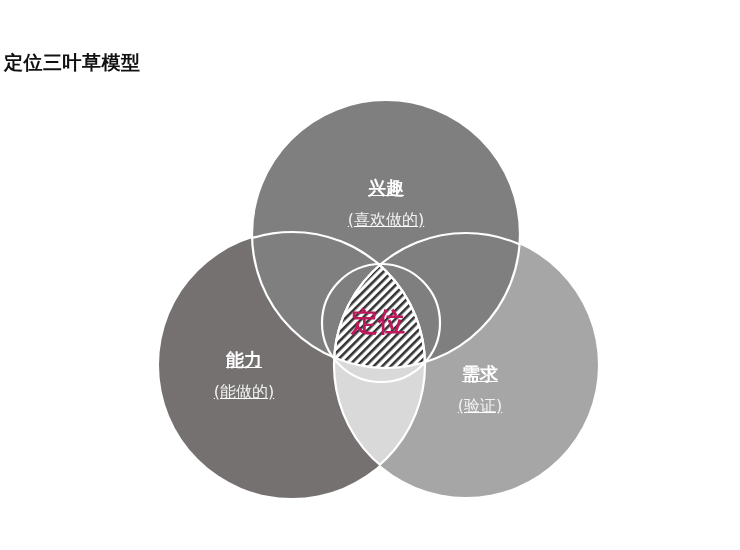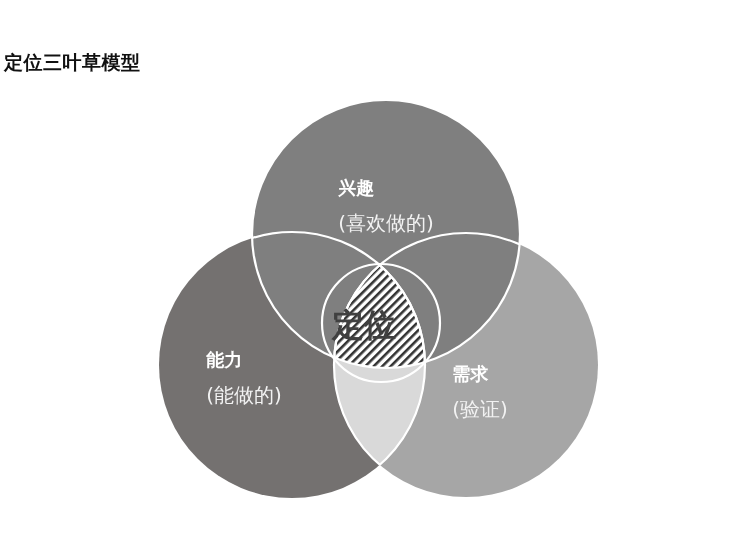--- a/index.html
+++ b/index.html
@@ -1,25 +1,25 @@
 <!DOCTYPE html>
 <html><head>
   <meta charset="utf-8">
   <style>
     html, body { margin: 0; padding: 0; background: #ffffff; }
     body { width: 740px; height: 550px; position: relative; overflow: hidden;
            font-family: "DejaVu Sans", "Liberation Sans", sans-serif; }
     .title { position: absolute; left: 4px; width: 740px; top: 50px; 
              font-size: 19px; font-weight: bold; color: #111111; letter-spacing: 0.5px; }
     svg.diagram { position: absolute; left: 0; top: 0; }
-    .lbl { position: absolute; color: #ffffff; transform: translateX(-50%); white-space: nowrap; }
+    .lbl { position: absolute; text-align: center; color: #ffffff; transform: translateX(-50%); white-space: nowrap; text-decoration: underline; }
     .lbl .main { font-size: 18px; font-weight: bold; display: block; }
-    .lbl .sub { font-size: 20px; display: block; margin-top: 10px; color: #f2f2f2; }
-    .center-lbl { position: absolute; left: 364px; top: 304px; transform: translateX(-50%);
-                  font-size: 32px; font-weight: bold; color: #404040; white-space: nowrap; }
+    .lbl .sub { font-size: 16px; display: block; margin-top: 10px; color: #f2f2f2; }
+    .center-lbl { position: absolute; left: 378px; top: 304px; transform: translateX(-50%);
+                  font-size: 27px; font-weight: bold; color: #be185d; white-space: nowrap; }
   </style>
 </head>
 <body>
 
 <div class="title">定位三叶草模型</div>
 
 <svg class="diagram" width="740" height="550" viewBox="0 0 740 550">
   <defs>
     <pattern id="hatch" patternUnits="userSpaceOnUse" width="6" height="6" patternTransform="rotate(45)">
       <rect width="6" height="6" fill="#ffffff"></rect>

